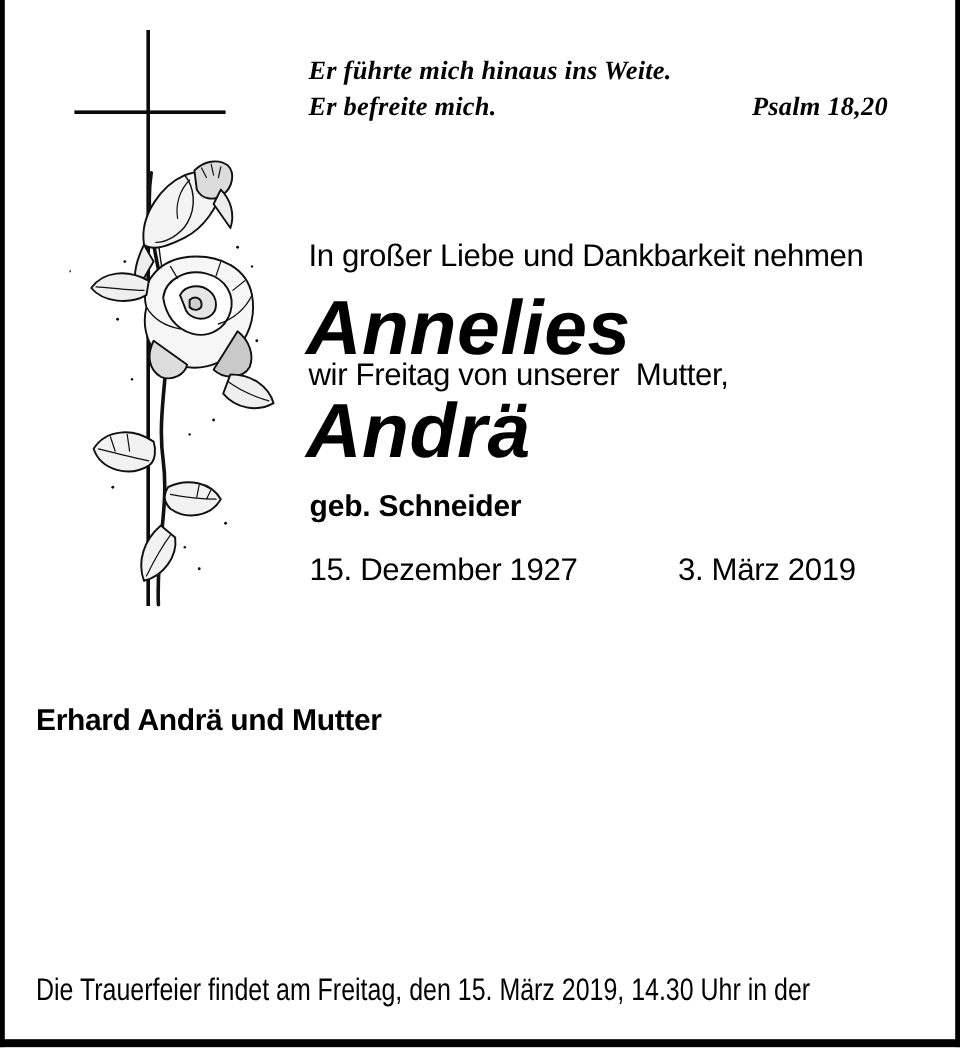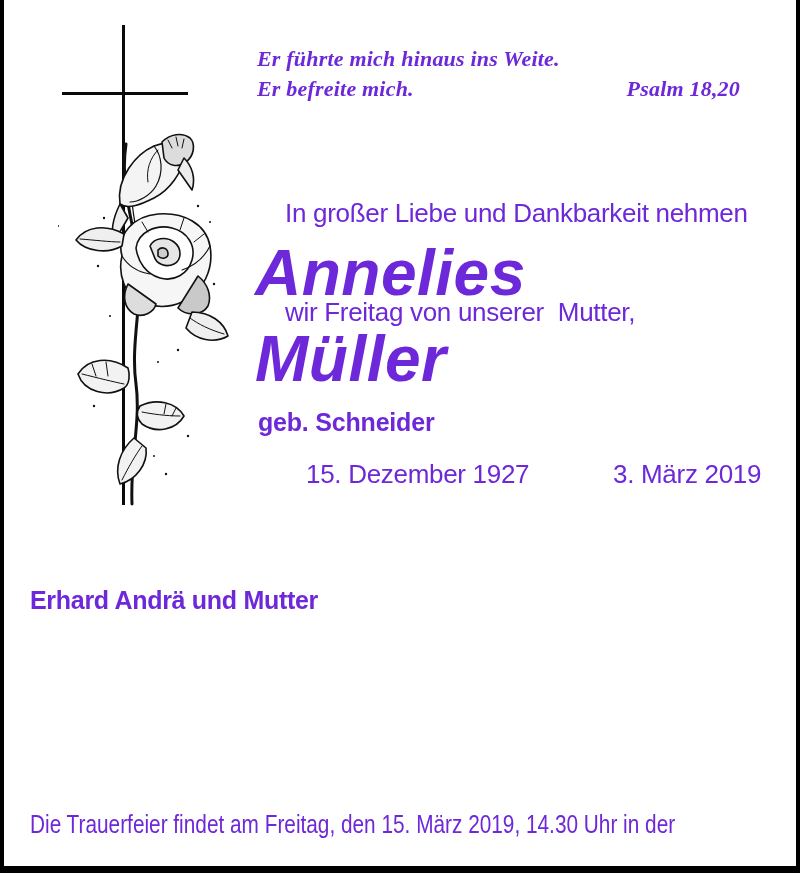--- a/index.html
+++ b/index.html
@@ -2,21 +2,21 @@
 <html><head>
 <meta charset="utf-8">
 <style>
   * { margin: 0; padding: 0; box-sizing: border-box; }
   html, body { background: #ffffff; }
   .sheet {
     position: relative;
     width: 800px;
     height: 873px;
     background: #ffffff;
-    color: #6d28d9;
+    color: #000000;
     overflow: hidden;
     font-family: "Liberation Sans", sans-serif;
   }
   
   .edge-left   { position: absolute; left: 0; top: 0; width: 4px; height: 873px; background: #000; }
   .edge-right  { position: absolute; right: 0; top: 0; width: 4px; height: 873px; background: #000; }
   .edge-bottom { position: absolute; left: 0; top: 866px; width: 800px; height: 7px; background: #000; }
 
   
   .cross-v { position: absolute; left: 122px; top: 25px; width: 3px; height: 480px; background: #0a0a0a; }
@@ -33,42 +33,41 @@
     font-size: 22px; line-height: 30px;
     letter-spacing: 0.2px;
   }
   .quote .ref { position: absolute; right: 0; bottom: 0; margin-left: 24px; }
 
   
   .intro {
     position: absolute; left: 257px; top: 131px; width: 510px;
     font-size: 26px; line-height: 33px; letter-spacing: -0.3px;
     white-space: pre;
-    margin-left: 28px;
   }
 
   
   .name {
     position: absolute; left: 255px; top: 230px;
     font-family: Liberation Sans, sans-serif;
     font-style: italic; font-weight: 600;
     font-size: 64px; line-height: 86px;
     letter-spacing: 0.5px;
   }
 
   .maiden {
     position: absolute; left: 258px; top: 408px;
     font-weight: 700; font-size: 25px; letter-spacing: -0.2px;
   }
 
   .dates {
     position: absolute; left: 258px; top: 459px;
     display: flex; font-size: 26px; letter-spacing: -0.3px;
   }
-  .dates .birth { min-width: 307px; margin-left: 48px; }
+  .dates .birth { min-width: 307px; }
 
   
   .mourners {
     position: absolute; left: 30px; top: 517px;
     font-weight: 700; font-size: 25px; line-height: 33.5px;
     letter-spacing: -0.3px;
     white-space: pre;
   }
 
   
@@ -155,21 +154,21 @@
     <div class="ref">Psalm 18,20</div>
   </div>
 
   <div class="intro">
     <div>In großer Liebe und Dankbarkeit nehmen</div>
     <div>wir Freitag von unserer  Mutter,</div>
   </div>
 
   <div class="name">
     <div>Annelies</div>
-    <div>Müller</div>
+    <div>Andrä</div>
   </div>
 
   <div class="maiden">geb. Schneider</div>
 
   <div class="dates">
     <span class="birth">15. Dezember 1927</span>
     <span>3. März 2019</span>
   </div>
 
   <div class="mourners">

